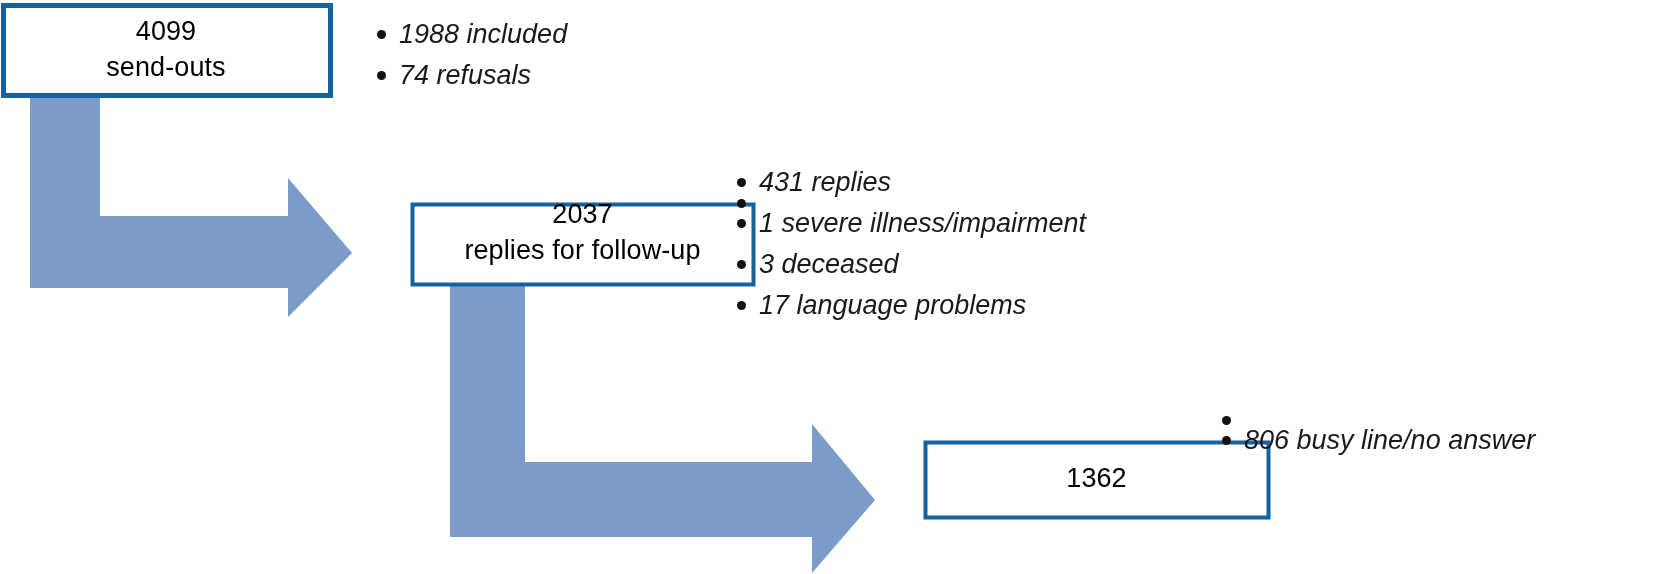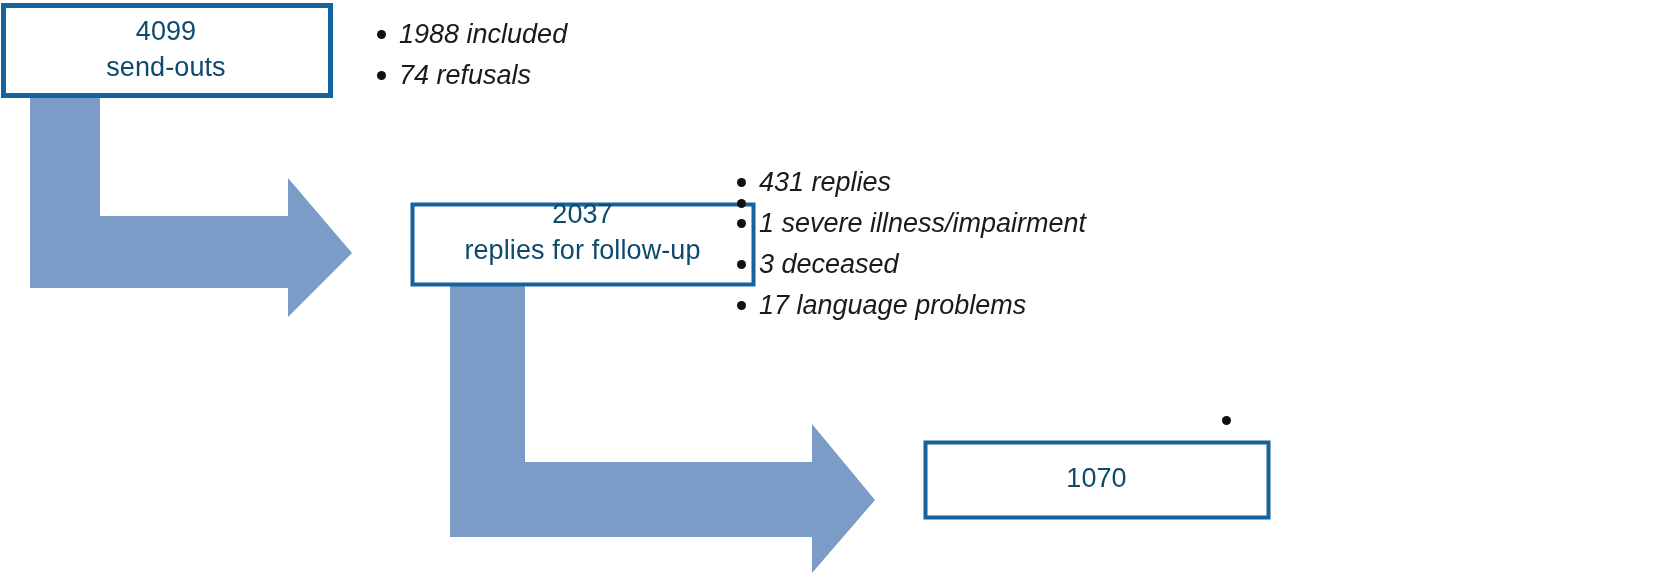--- a/index.html
+++ b/index.html
@@ -30,21 +30,21 @@
   
   .node-box-label {
     position: absolute;
     display: flex;
     flex-direction: column;
     align-items: center;
     justify-content: center;
     text-align: right;
     font-size: 27px;
     line-height: 1.30;
-    color: #0c4a6e;
+    color: #000000;
     letter-spacing: 0.1px;
     white-space: nowrap;
   }
   .node-line {
     display: block;
   }
   
   .bullet-list {
     position: absolute;
     list-style: none;
@@ -97,21 +97,21 @@
     <span class="node-line">4099</span>
     <span class="node-line">send-outs</span>
   </div>
 
   <div class="node-box-label" style="left:410px; top:202px; width:345px; height:61px;">
     <span class="node-line">2037</span>
     <span class="node-line">replies for follow-up</span>
   </div>
 
   <div class="node-box-label" style="left:923px; top:440px; width:347px; height:78px;">
-    <span class="node-line">1070</span>
+    <span class="node-line">1362</span>
   </div>
 
   <ul class="bullet-list" style="left:375px; top:14px;">
     <li>
       <span class="bullet-dot"></span>
       <span class="bullet-text">1988 included</span>
     </li>
     <li>
       <span class="bullet-dot"></span>
       <span class="bullet-text">74 refusals</span>
@@ -137,15 +137,19 @@
     <li>
       <span class="bullet-dot"></span>
       <span class="bullet-text">17 language problems</span>
     </li>
   </ul>
 
   <ul class="bullet-list" style="left:1220px; top:420px;">
     <li>
       <span class="bullet-dot"></span>
     </li>
+    <li>
+      <span class="bullet-dot"></span>
+      <span class="bullet-text">806 busy line/no answer</span>
+    </li>
   </ul>
 
 </div>
 
 </body></html>

